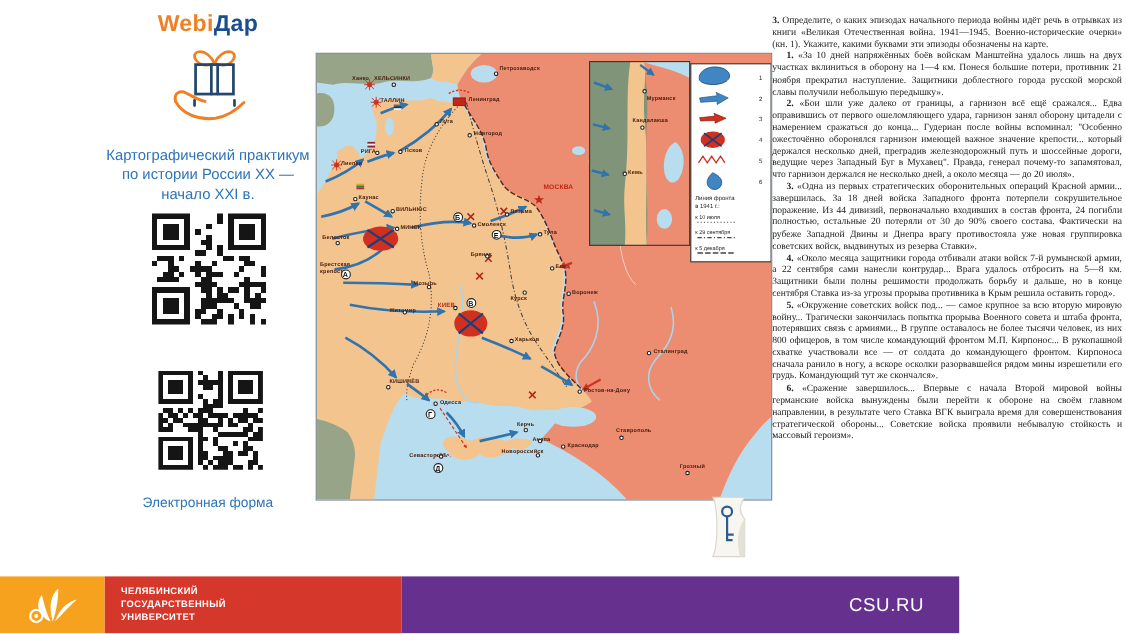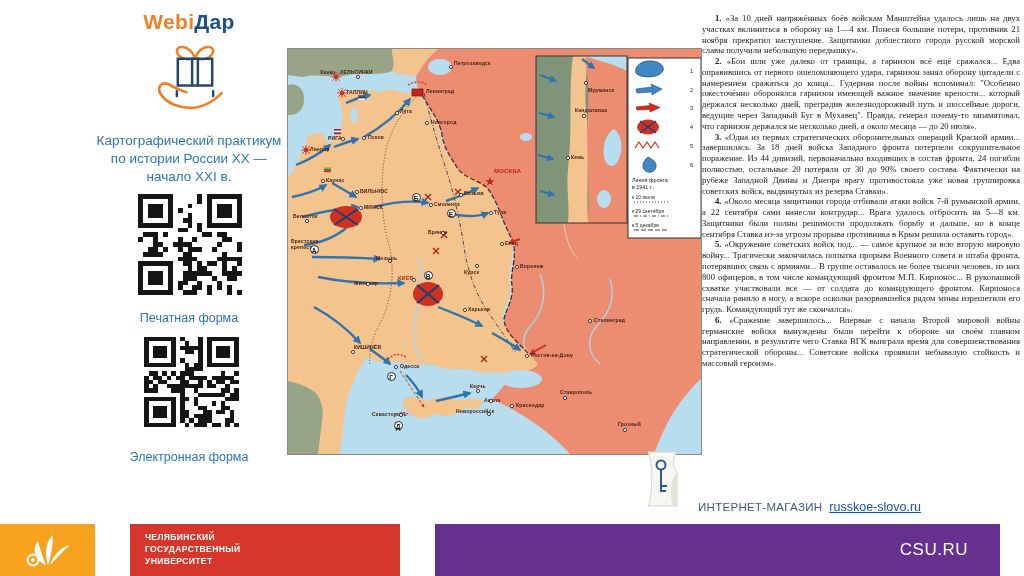--- a/index.html
+++ b/index.html
@@ -40,21 +40,21 @@
   .pub a{color:#1550bb;text-decoration:underline;font-size:12.5px;letter-spacing:0;}
   #pub-left{left:297px;} #pub-right{left:698px;}
   .scroll-icon{position:absolute;left:641px;top:450px;}
   
   .tasks{position:absolute;left:702px;top:13px;width:318px;
          font-family:"Liberation Serif",serif;font-size:8.7px;line-height:1.24;color:#222;
          text-align:justify;}
   .tasks p{margin:0;}
   .tasks p.para{text-indent:13px;}
   
-  .footer{position:absolute;left:0;top:524px;width:1000px;height:52px;display:flex;gap:35px;}
+  .footer{position:absolute;left:0;top:524px;width:872px;height:52px;display:flex;}
   .f-orange{width:95px;background:#f6a21e;position:relative;}
   .f-red{width:270px;background:#d5372a;color:#fff;display:flex;align-items:center;}
   .f-red .uni{padding-left:15px;font-size:8.5px;font-weight:bold;line-height:1.4;letter-spacing:.4px;}
   .f-purple{flex:1;background:#66308f;position:relative;}
   .csu{position:absolute;right:32px;top:50%;transform:translateY(-50%);
        color:#fff;font-size:17px;letter-spacing:.5px;}
 </style>
 </head>
 <body>
 
@@ -184,21 +184,20 @@
         <rect x="19" y="15" width="1" height="1" fill="#151515"></rect>
         <rect x="19" y="16" width="1" height="1" fill="#151515"></rect>
         <rect x="19" y="17" width="1" height="1" fill="#151515"></rect>
         <rect x="20" y="10" width="1" height="1" fill="#151515"></rect>
         <rect x="20" y="11" width="1" height="1" fill="#151515"></rect>
         <rect x="20" y="13" width="1" height="1" fill="#151515"></rect>
         <rect x="20" y="14" width="1" height="1" fill="#151515"></rect>
         <rect x="20" y="16" width="1" height="1" fill="#151515"></rect>
         <rect x="20" y="20" width="1" height="1" fill="#151515"></rect>
       </svg>
-    <div id="qrl1" class="qr-label">Печатная форма</div>
     <svg id="qr2" class="qr" viewBox="0 0 21 21" shape-rendering="crispEdges" preserveAspectRatio="none">
         <rect x="0" y="0" width="21" height="21" fill="#fff"></rect>
         <rect x="0" y="0" width="7" height="7" fill="#151515"></rect>
         <rect x="1" y="1" width="5" height="5" fill="#fff"></rect>
         <rect x="2" y="2" width="3" height="3" fill="#151515"></rect>
         <rect x="14" y="0" width="7" height="7" fill="#151515"></rect>
         <rect x="15" y="1" width="5" height="5" fill="#fff"></rect>
         <rect x="16" y="2" width="3" height="3" fill="#151515"></rect>
         <rect x="0" y="14" width="7" height="7" fill="#151515"></rect>
         <rect x="1" y="15" width="5" height="5" fill="#fff"></rect>
@@ -604,26 +603,23 @@
 
   <svg class="scroll-icon" width="42" height="58" viewBox="0 0 42 58">
     <path d="M7,2 H36 C31,9 31,16 36,22 V56 H7 C12,46 12,12 7,2 Z" fill="#f7f6f1" stroke="#d8d5cc" stroke-width="1"></path>
     <path d="M36,22 C30,28 28,44 32,56 H36 Z" fill="#e4e1d7"></path>
     <g stroke="#2d5d8e" stroke-width="2" fill="none">
       <circle cx="20" cy="15" r="4.5"></circle>
       <path d="M20,19.5 V42 M20,36 H26 M20,41 H25"></path>
     </g>
   </svg>
 
-  <div class="pub" id="pub-right">
-    <span>ИНТЕРНЕТ-МАГАЗИН</span>&nbsp;
-    <a href="#">russkoe-slovo.ru</a>
-  </div>
 
   <section class="tasks">
+    <p class="intro"><b>3.</b> <span>Определите, о каких эпизодах начального периода войны идёт речь в отрывках из книги «Великая Отечественная война. 1941—1945. Военно-исторические очерки» (кн. 1). Укажите, какими буквами эти эпизоды обозначены на карте.</span></p>
     <p class="para"><b>1.</b> <span>«За 10 дней напряжённых боёв войскам Манштейна удалось лишь на двух участках вклиниться в оборону на 1—4 км. Понеся большие потери, противник 21 ноября прекратил наступление. Защитники доблестного города русской морской славы получили небольшую передышку».</span></p>
     <p class="para"><b>2.</b> <span>«Бои шли уже далеко от границы, а гарнизон всё ещё сражался... Едва оправившись от первого ошеломляющего удара, гарнизон занял оборону цитадели с намерением сражаться до конца... Гудериан после войны вспоминал: "Особенно ожесточённо оборонялся гарнизон имеющей важное значение крепости... который держался несколько дней, преградив железнодорожный путь и шоссейные дороги, ведущие через Западный Буг в Мухавец". Правда, генерал почему-то запамятовал, что гарнизон держался не несколько дней, а около месяца — до 20 июля».</span></p>
     <p class="para"><b>3.</b> <span>«Одна из первых стратегических оборонительных операций Красной армии... завершилась. За 18 дней войска Западного фронта потерпели сокрушительное поражение. Из 44 дивизий, первоначально входивших в состав фронта, 24 погибли полностью, остальные 20 потеряли от 30 до 90% своего состава. Фактически на рубеже Западной Двины и Днепра врагу противостояла уже новая группировка советских войск, выдвинутых из резерва Ставки».</span></p>
     <p class="para"><b>4.</b> <span>«Около месяца защитники города отбивали атаки войск 7-й румынской армии, а 22 сентября сами нанесли контрудар... Врага удалось отбросить на 5—8 км. Защитники были полны решимости продолжать борьбу и дальше, но в конце сентября Ставка из-за угрозы прорыва противника в Крым решила оставить город».</span></p>
     <p class="para"><b>5.</b> <span>«Окружение советских войск под... — самое крупное за всю вторую мировую войну... Трагически закончилась попытка прорыва Военного совета и штаба фронта, потерявших связь с армиями... В группе оставалось не более тысячи человек, из них 800 офицеров, в том числе командующий фронтом М.П. Кирпонос... В рукопашной схватке участвовали все — от солдата до командующего фронтом. Кирпоноса сначала ранило в ногу, а вскоре осколки разорвавшейся рядом мины изрешетили его грудь. Командующий тут же скончался».</span></p>
     <p class="para"><b>6.</b> <span>«Сражение завершилось... Впервые с начала Второй мировой войны германские войска вынуждены были перейти к обороне на своём главном направлении, в результате чего Ставка ВГК выиграла время для совершенствования стратегической обороны... Советские войска проявили небывалую стойкость и массовый героизм».</span></p>
   </section>
 
   <footer class="footer">
     <div class="f-orange">

